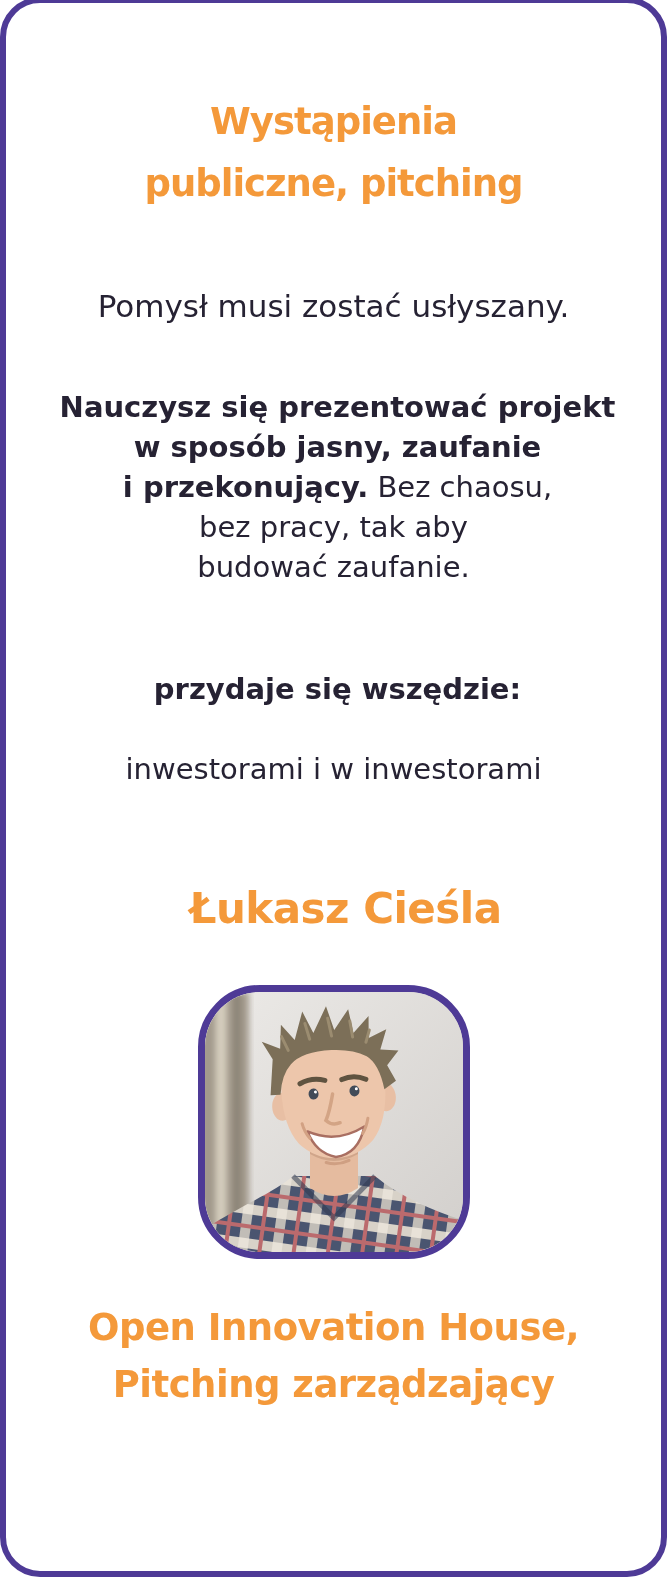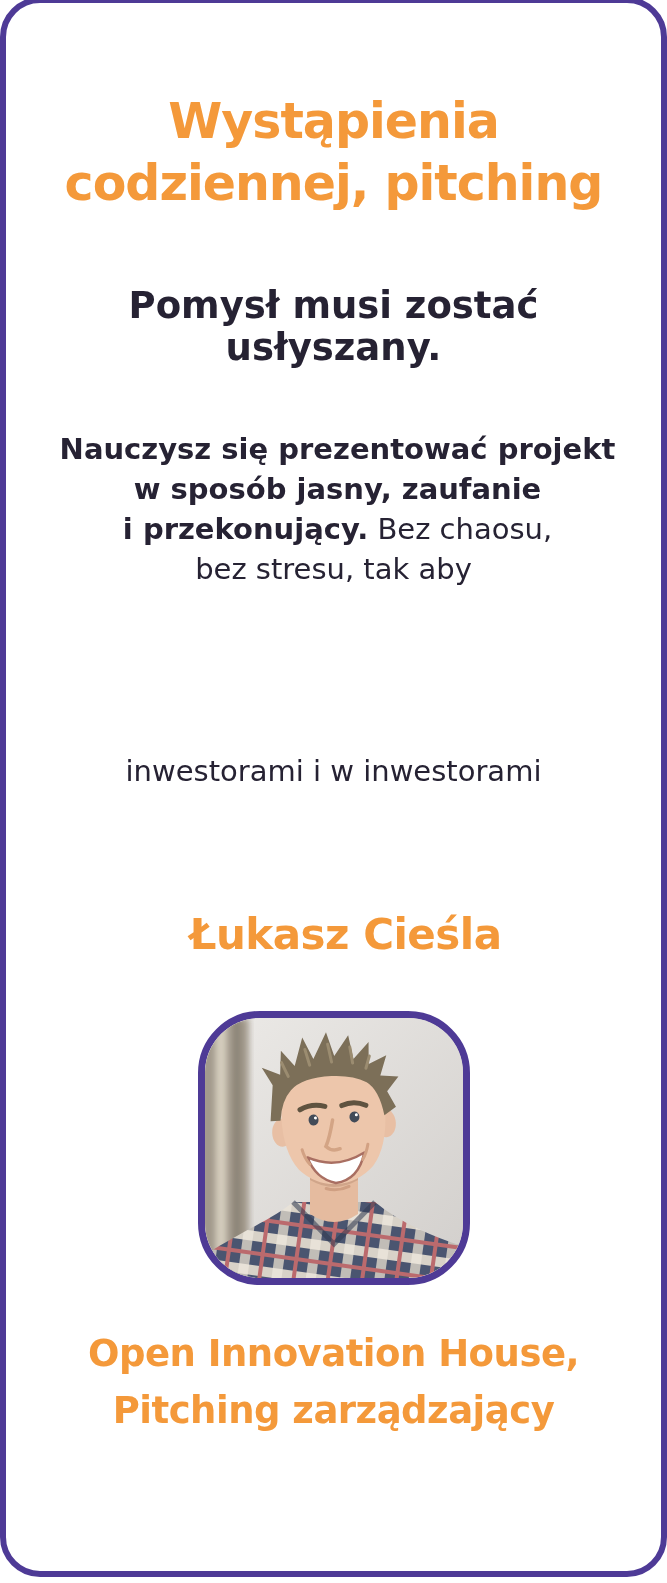--- a/index.html
+++ b/index.html
@@ -20,45 +20,45 @@
     position: absolute;
     left: 0; top: -3px;
     width: 667px; height: 1580px;
     border: 6px solid var(--purple);
     border-radius: 40px;
     background: var(--bg);
     text-align: center;
   }
   .title {
     margin: 88px 10px 16px;
-    font-size: 49px;
+    font-size: 37px;
     line-height: 62px;
     font-weight: bold;
     letter-spacing: -1px;
     color: var(--orange);
   }
   .lead {
     margin: 70px 10px 0;
-    font-size: 37px;
+    font-size: 31px;
     line-height: 42px;
-    font-weight: bold;
+    font-weight: normal;
     color: var(--ink);
   }
   .para {
     margin: 0 6px;
     font-size: 29px;
     line-height: 40px;
     font-weight: normal;
     color: var(--ink);
   }
   .para .b { font-weight: bold; margin-left: 8px; }
   .para-1 { margin-top: 60px; }
   .para-2 { margin-top: 42px; }
   .speaker-name {
-    margin-top: 120px;
+    margin-top: 96px;
     font-size: 42px;
     line-height: 48px;
     font-weight: bold;
     letter-spacing: -0.5px;
     color: var(--orange);
     padding-left: 24px;
   }
   .photo-frame {
     margin: 52px auto 0;
     width: 272px; height: 274px;
@@ -75,27 +75,27 @@
     font-weight: bold;
     letter-spacing: -0.5px;
     color: var(--orange);
   }
 </style>
 </head>
 <body>
 
 <div class="card">
 
-  <h1 class="title"><span>Wystąpienia</span><br><span>codziennej, pitching</span></h1>
+  <h1 class="title"><span>Wystąpienia</span><br><span>publiczne, pitching</span></h1>
 
   <p class="lead">Pomysł musi zostać usłyszany.</p>
 
-  <p class="para para-1"><span class="b">Nauczysz się prezentować projekt</span><br><span class="b">w sposób jasny, zaufanie</span><br><span class="b">i przekonujący.</span><span> Bez chaosu,</span><br><span>bez stresu, tak aby</span><br></p>
+  <p class="para para-1"><span class="b">Nauczysz się prezentować projekt</span><br><span class="b">w sposób jasny, zaufanie</span><br><span class="b">i przekonujący.</span><span> Bez chaosu,</span><br><span>bez pracy, tak aby</span><br><span>budować zaufanie.</span></p>
 
-  <p class="para para-2"><br><br><br><span>inwestorami i w inwestorami</span><br></p>
+  <p class="para para-2"><br><span class="b">przydaje się wszędzie:</span><br><br><span>inwestorami i w inwestorami</span><br></p>
 
   <div class="speaker-name">Łukasz Cieśla</div>
 
   <div class="photo-frame">
     <svg viewBox="0 0 258 260" xmlns="http://www.w3.org/2000/svg">
       <defs>
         <linearGradient id="bgGrad" x1="0" y1="0" x2="1" y2="1">
           <stop offset="0" stop-color="#eceae7"></stop>
           <stop offset="1" stop-color="#d2cfcc"></stop>
         </linearGradient>

